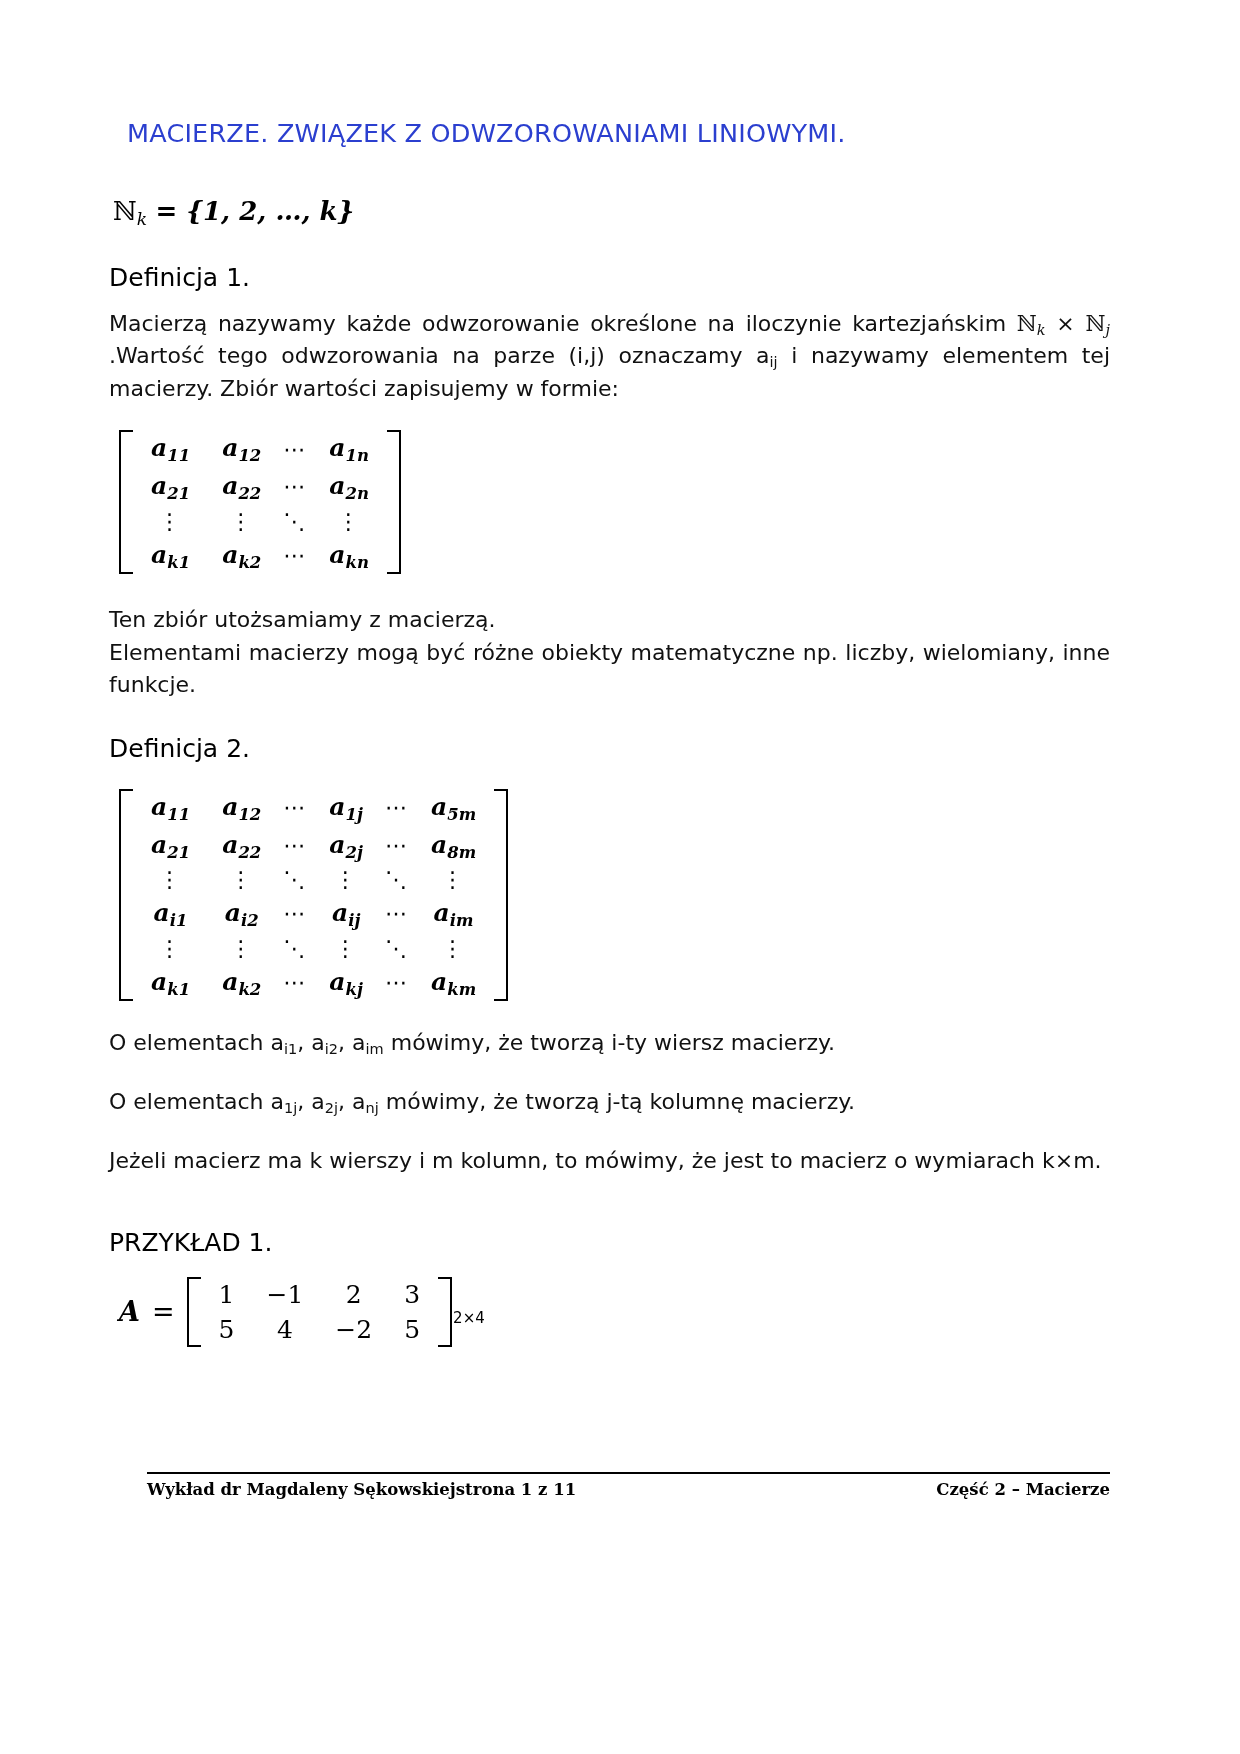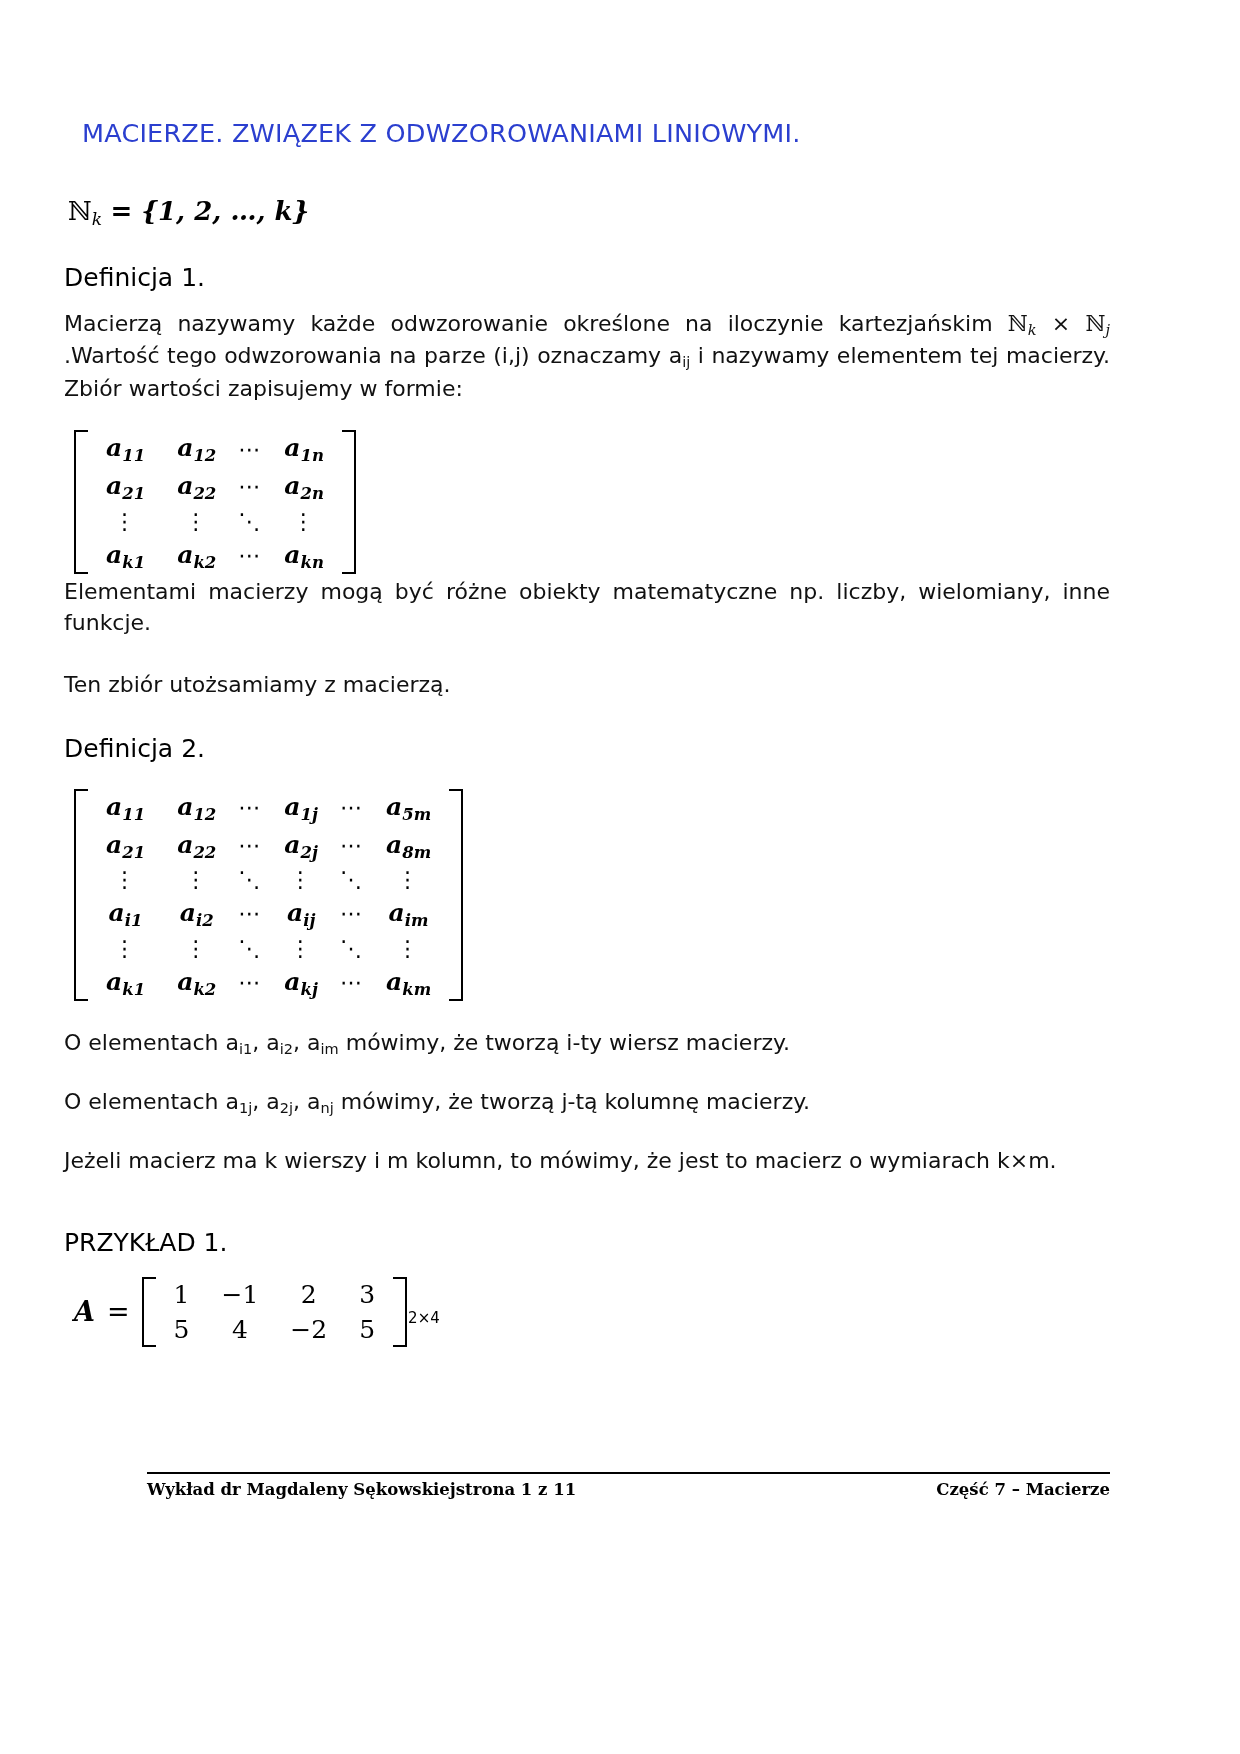--- a/index.html
+++ b/index.html
@@ -9,21 +9,21 @@
   }
   body {
     font-family: "DejaVu Sans", sans-serif;
     color: #000000;
   }
   .page {
     width: 1240px;
     height: 1561px;
     position: relative;
     box-sizing: border-box;
-    padding: 100px 130px 0 64px;
+    padding: 100px 130px 0 109px;
     background: #ffffff;
     overflow: hidden;
   }
   .doc-title {
     color: #2b3fcf;
     font-size: 25.5px;
     letter-spacing: 0.2px;
     margin: 18px 0 0 18px;
     font-weight: 400;
   }
@@ -178,22 +178,22 @@
           <td><span class="bi">a</span><sub class="ital">k2</sub></td>
           <td class="dots">⋯</td>
           <td><span class="bi">a</span><sub class="ital">kn</sub></td>
         </tr>
       </tbody>
         </table>
       <div class="bracket right"></div>
     </div>
   </div>
 
+  <p class="para nojustify" style="margin-top:30px;">Ten zbiór utożsamiamy z macierzą.</p>
   <p class="para" style="margin-top:2px;">Elementami macierzy mogą być różne obiekty matematyczne np. liczby, wielomiany, inne funkcje.</p>
-  <p class="para nojustify" style="margin-top:30px;">Ten zbiór utożsamiamy z macierzą.</p>
 
   <h2 class="heading">Definicja 2.</h2>
 
   <div class="matrix-wrap">
     <div class="matrix">
       <div class="bracket left"></div>
       <table class="mtx">
         <tbody>
             <tr>
           <td><span class="bi">a</span><sub class="ital">11</sub></td>
@@ -283,16 +283,16 @@
       </tbody>
         </table>
       <div class="bracket right"></div>
     </div>
     <span class="dimsub">2×4</span>
   </div>
 
   <div class="footer">
     <span class="left">Wykład dr Magdaleny Sękowskiej</span>
     <span class="mid">strona 1 z 11</span>
-    <span class="right">Część 7 – Macierze</span>
+    <span class="right">Część 2 – Macierze</span>
   </div>
 
 </div>
 
 </body></html>

